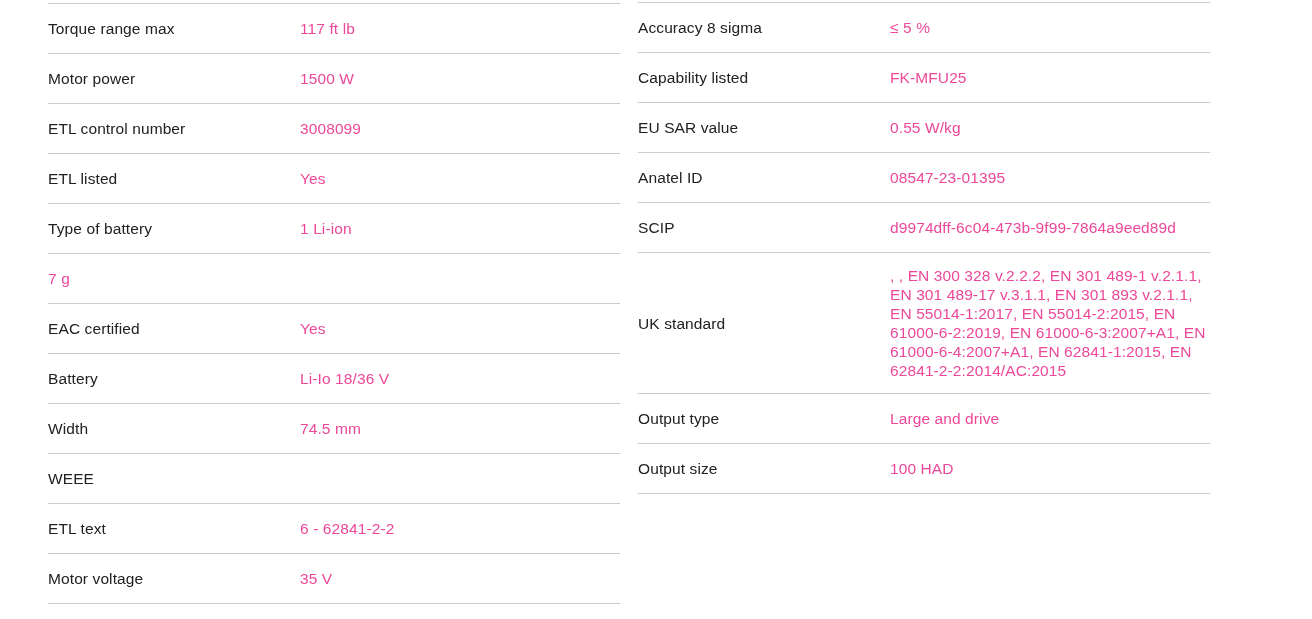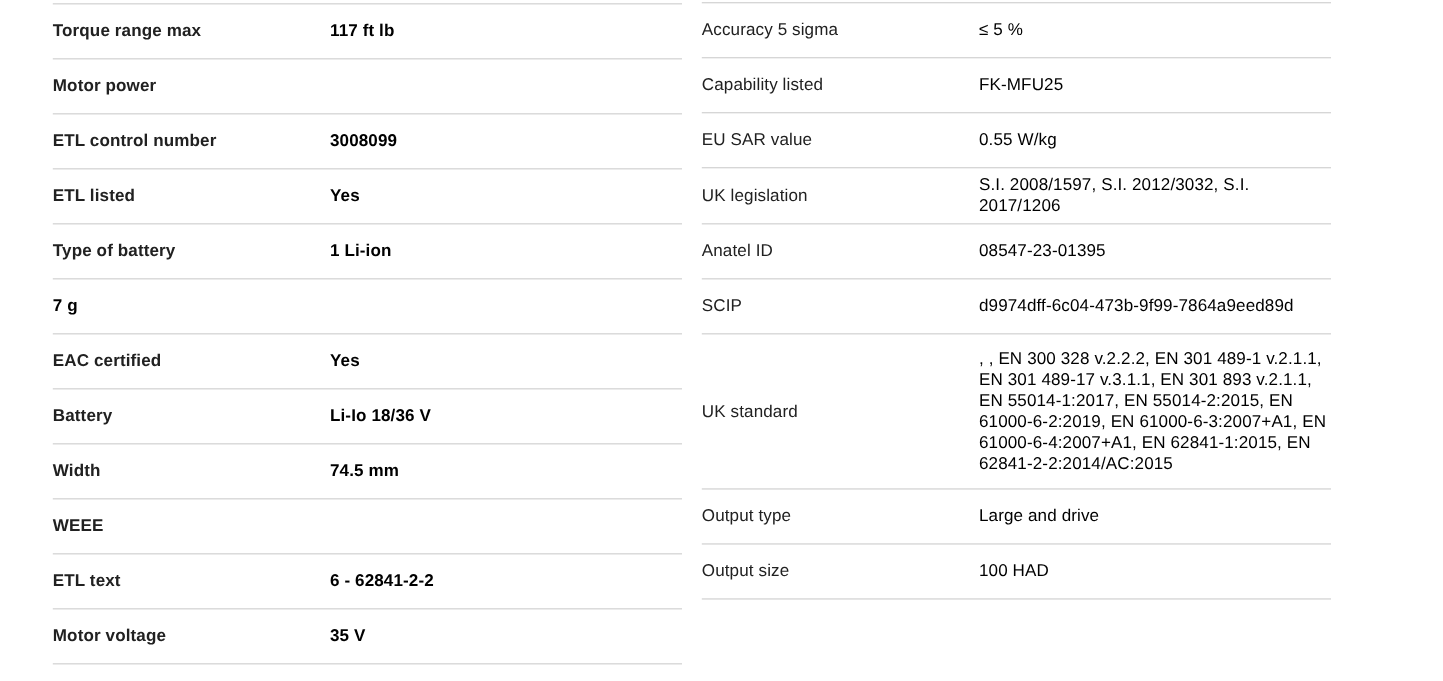--- a/index.html
+++ b/index.html
@@ -8,60 +8,61 @@
     background: #ffffff;
     font-family: "Liberation Sans", sans-serif;
     overflow: hidden;
   }
   .page { position: relative; width: 1312px; height: 619px; background: #ffffff; }
   .spec-table {
     position: absolute;
     width: 572px;
     border-top: 1px solid #cccccc;
   }
-  .spec-table.left  { left: 48px;  top: 3px; font-weight: bold; }
+  .spec-table.left  { left: 48px;  top: 3px; }
   .spec-table.right { left: 638px; top: 2px; }
   .spec-row {
     display: flex;
     align-items: center;
     min-height: 50px;
     padding: 6px 0;
     border-bottom: 1px solid #cccccc;
   }
   .spec-row.tall { align-items: center; padding: 13px 0; }
   .spec-label {
     flex: 0 0 252px;
     color: #212121;
     font-size: 15.5px;
     letter-spacing: 0.1px;
     line-height: 19px;
   }
   .spec-value {
     flex: 1 1 auto;
-    color: #000000;
+    color: #ec4899;
     font-size: 15.5px;
     letter-spacing: 0.1px;
     line-height: 19px;
     padding-right: 2px;
     overflow-wrap: break-word;
     min-width: 0;
   }
 </style>
 </head>
 <body>
 
 <div class="page">
 
   <div class="spec-table left">
     <div class="spec-row">
       <div class="spec-label">Torque range max</div>
       <div class="spec-value">117 ft lb</div>
     </div>
     <div class="spec-row">
       <div class="spec-label">Motor power</div>
+      <div class="spec-value">1500 W</div>
     </div>
     <div class="spec-row">
       <div class="spec-label">ETL control number</div>
       <div class="spec-value">3008099</div>
     </div>
     <div class="spec-row">
       <div class="spec-label">ETL listed</div>
       <div class="spec-value">Yes</div>
     </div>
     <div class="spec-row">
@@ -91,34 +92,30 @@
       <div class="spec-value">6 - 62841-2-2</div>
     </div>
     <div class="spec-row">
       <div class="spec-label">Motor voltage</div>
       <div class="spec-value">35 V</div>
     </div>
   </div>
 
   <div class="spec-table right">
     <div class="spec-row">
-      <div class="spec-label">Accuracy 5 sigma</div>
+      <div class="spec-label">Accuracy 8 sigma</div>
       <div class="spec-value">≤ 5 %</div>
     </div>
     <div class="spec-row">
       <div class="spec-label">Capability listed</div>
       <div class="spec-value">FK-MFU25</div>
     </div>
     <div class="spec-row">
       <div class="spec-label">EU SAR value</div>
       <div class="spec-value">0.55 W/kg</div>
-    </div>
-    <div class="spec-row">
-      <div class="spec-label">UK legislation</div>
-      <div class="spec-value">S.I. 2008/1597, S.I. 2012/3032, S.I. 2017/1206</div>
     </div>
     <div class="spec-row">
       <div class="spec-label">Anatel ID</div>
       <div class="spec-value">08547-23-01395</div>
     </div>
     <div class="spec-row">
       <div class="spec-label">SCIP</div>
       <div class="spec-value">d9974dff-6c04-473b-9f99-7864a9eed89d</div>
     </div>
     <div class="spec-row tall">

